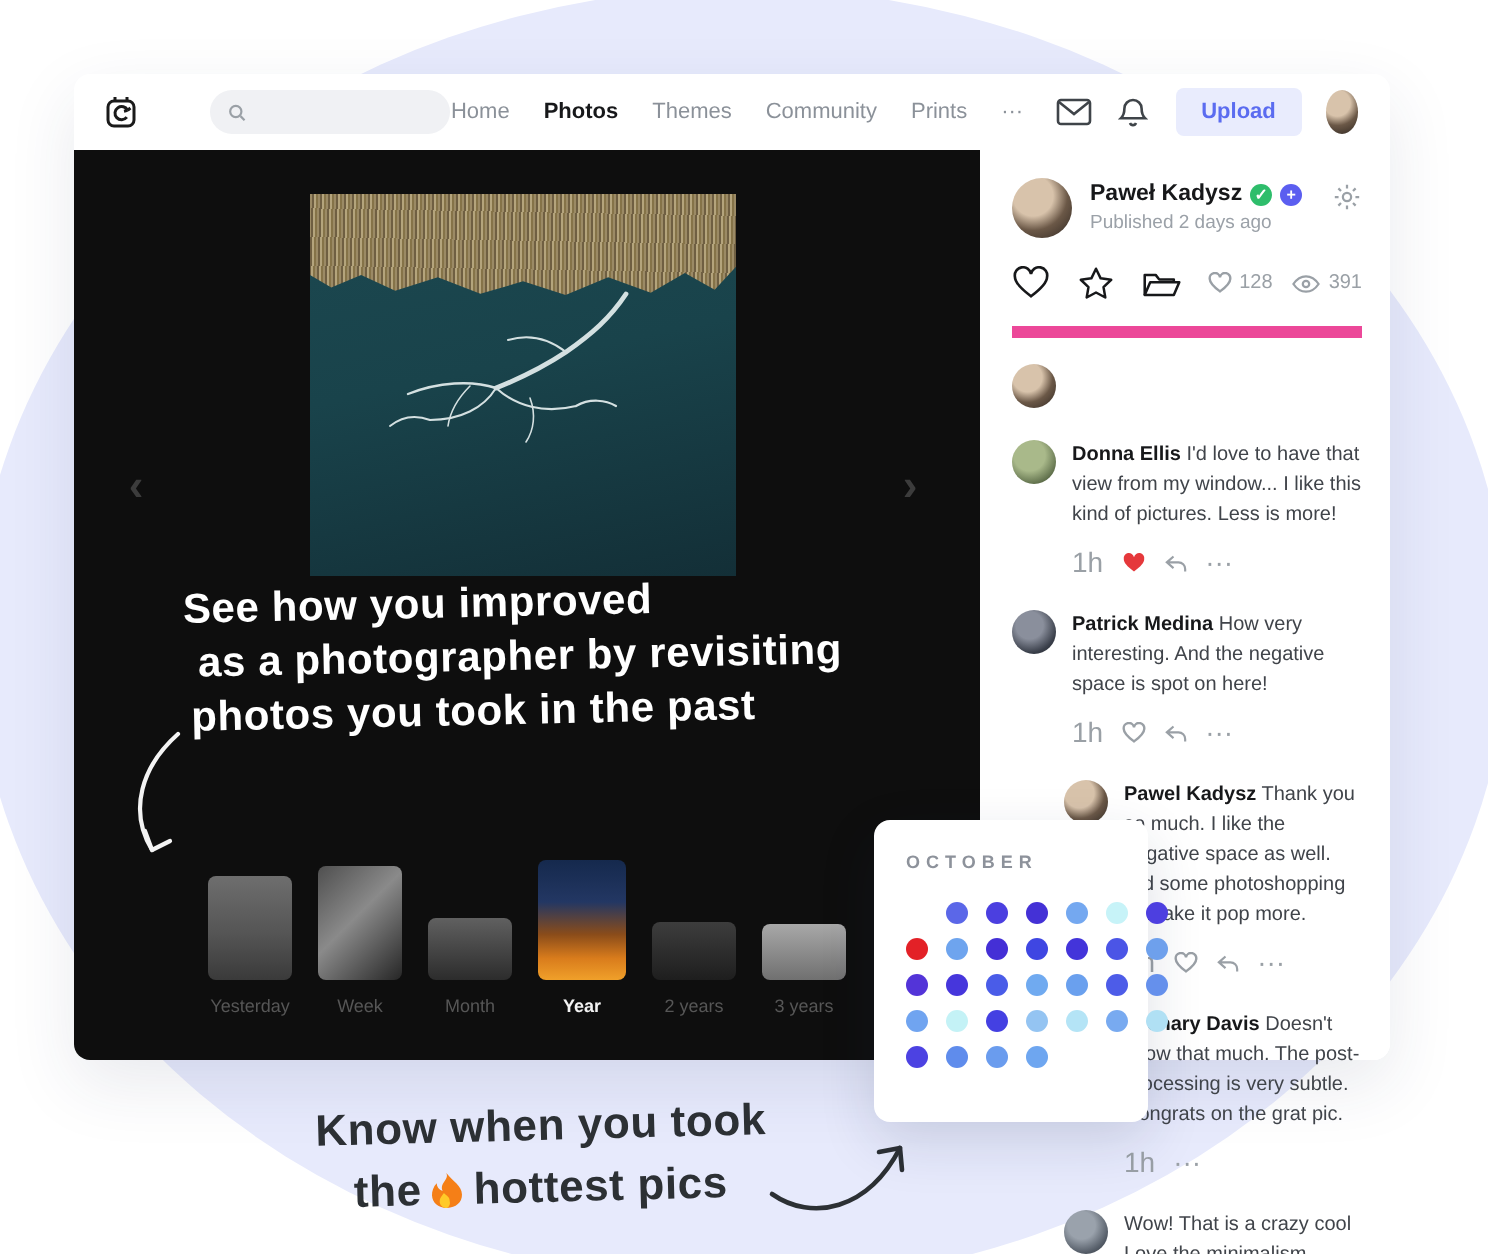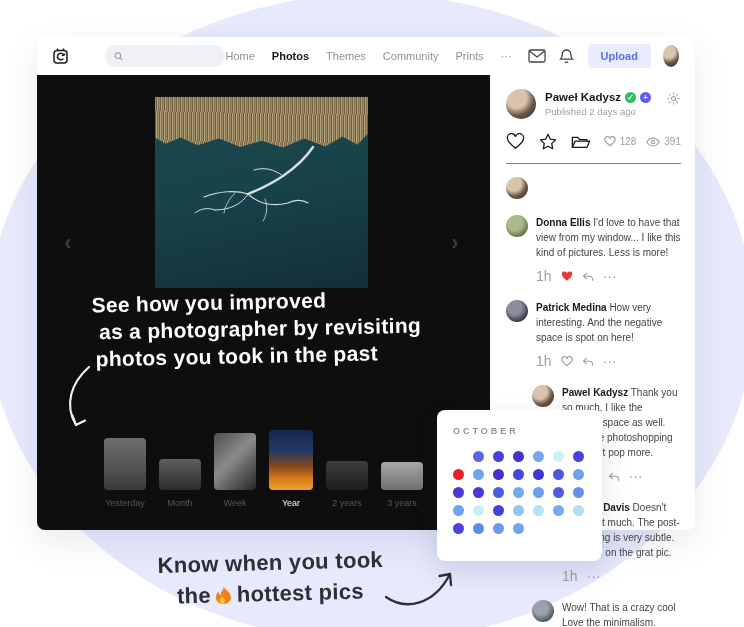--- a/index.html
+++ b/index.html
@@ -48,35 +48,35 @@
   .thumbstrip { position:absolute; left:0; right:0; bottom:22px; display:flex; justify-content:center; align-items:flex-end; gap:13px; }
   .thumb-item { display:flex; flex-direction:column; align-items:center; cursor:pointer; }
   .thumb { width:42px; border-radius:4px; }
   .t0 { height:52px; background:linear-gradient(180deg,#6e6e6e 0%,#555 55%,#3a3a3a 100%); }
   .t1 { height:57px; background:linear-gradient(135deg,#4f4f4f 0%,#8a8a8a 45%,#262626 100%); }
   .t2 { height:31px; background:linear-gradient(180deg,#606060,#2c2c2c); }
   .t3 { height:60px; width:44px; background:linear-gradient(180deg,#15294d 0%,#233763 35%,#8a4c1a 62%,#d97c1c 82%,#f0a02a 100%); }
   .t4 { height:29px; background:linear-gradient(180deg,#3d3d3d,#1e1e1e); }
   .t5 { height:28px; background:linear-gradient(180deg,#a8a8a8,#707070); }
   .thumb-label { margin-top:8px; font-size:9px; color:#565656; }
-  .thumb-item.active .thumb-label { color:#f2f2f2; font-weight:normal;text-align:right; }
+  .thumb-item.active .thumb-label { color:#f2f2f2; font-weight:bold;text-align:right; }
 
   
   .sidebar { flex:1; background:#fff; border-bottom-right-radius:8px; padding:14px 14px 10px 16px; position:relative; font-size:10px; }
   .author-row { display:flex; align-items:center; }
   .author-av { width:30px; height:30px; }
   .author-info { margin-left:9px; }
   .author-name-row { display:flex; align-items:center; gap:4px; }
   .author-name { font-size:11.5px; font-weight:bold; color:#17181a; cursor:pointer; }
   .badge { width:11px; height:11px; border-radius:50%; color:#fff; font-size:8px; line-height:11px; text-align:center; font-weight:bold; }
   .badge.verified { background:#2ebd6b; }
   .badge.plus { background:#5b5ef0; }
   .author-meta { color:#9ba1a8; font-size:9.5px; margin-top:3px; }
   .gear { position:absolute; right:14px; top:16px; cursor:pointer; }
-  .actions-row { display:flex; align-items:center; margin-top:14px; padding-bottom:13px; border-bottom:1px solid #ec4899; }
+  .actions-row { display:flex; align-items:center; margin-top:14px; padding-bottom:13px; border-bottom:6px solid #ec4899; }
   .actions-left { display:flex; align-items:center; gap:14px; }
   .actions-left svg { cursor:pointer; }
   .actions-right { margin-left:auto; display:flex; align-items:center; gap:10px; color:#9aa0a6; font-size:10px; }
   .stat { display:flex; align-items:center; gap:4px; }
   .composer { display:flex; align-items:center; gap:8px; margin-top:13px; }
   .composer .avatar { width:22px; height:22px; flex:0 0 22px; }
   .composer input { flex:1; height:30px; border:1px solid #e8eaed; border-radius:8px; padding:0 10px; font-size:10px; color:#3d4043;
                     outline:none; font-family:"Liberation Sans",sans-serif; }
   .composer input::placeholder { color:#b6bac0; }
   .comments { margin-top:16px; }
@@ -87,21 +87,21 @@
   .av-patrick { background:radial-gradient(circle at 40% 35%, #8a8f9c 0 35%, #3a3f4a 70%, #1c1f26 100%); }
   .av-zach { background:radial-gradient(circle at 40% 35%, #9a8274 0 35%, #4a3a30 70%, #221a15 100%); }
   .av-hidden { background:radial-gradient(circle at 40% 35%, #9aa2ac 0 35%, #555d68 70%, #2a2f36 100%); }
   .c-body { flex:1; font-size:10px; line-height:1.5; color:#40444a; }
   .c-name { font-weight:bold; color:#17181a; cursor:pointer; }
   .c-meta { display:flex; align-items:center; gap:9px; margin-top:6px; color:#9aa0a6; font-size:14px; }
   .c-meta svg, .c-meta .more { cursor:pointer; }
   .c-text2 { display:block; }
 
   
-  .oct-card { position:absolute; left:437px; top:410px; width:165px; height:151px; background:#fff; border-radius:8px;
+  .oct-card { position:absolute; left:437px; top:410px; width:137px; height:151px; background:#fff; border-radius:8px;
               box-shadow:0 10px 28px rgba(30,40,80,.14); padding:16px 0 0 16px; z-index:5; }
   .oct-title { font-size:9px; font-weight:bold; letter-spacing:3px; color:#8d929b; }
   .dots { display:grid; grid-template-columns:repeat(7,11px); gap:7px 9px; margin-top:15px; }
   .dot { width:11px; height:11px; border-radius:50%; cursor:pointer; }
 
   
   .bottom-note { position:absolute; left:158px; top:547px; width:224px; text-align:center; color:#2c3034; font-weight:bold;
                  font-size:22px; line-height:31px; transform:rotate(-1.5deg); letter-spacing:.3px; white-space:nowrap; }
   .flame { display:inline-block; vertical-align:-3px; margin:0 3px; }
   .hand-arrow-right { position:absolute; left:382px; top:563px; }
@@ -180,26 +180,26 @@
           <path d="M17 62 l-3.5 -9.5 M17 62 l9 -4.5"></path>
         </svg>
 
 
         <div class="thumbstrip">
           <div class="thumb-item">
             <div class="thumb t0"></div>
             <div class="thumb-label">Yesterday</div>
           </div>
           <div class="thumb-item">
+            <div class="thumb t1"></div>
+            <div class="thumb-label">Week</div>
+          </div>
+          <div class="thumb-item">
             <div class="thumb t2"></div>
             <div class="thumb-label">Month</div>
-          </div>
-          <div class="thumb-item">
-            <div class="thumb t1"></div>
-            <div class="thumb-label">Week</div>
           </div>
           <div class="thumb-item active">
             <div class="thumb t3"></div>
             <div class="thumb-label">Year</div>
           </div>
           <div class="thumb-item">
             <div class="thumb t4"></div>
             <div class="thumb-label">2 years</div>
           </div>
           <div class="thumb-item">

